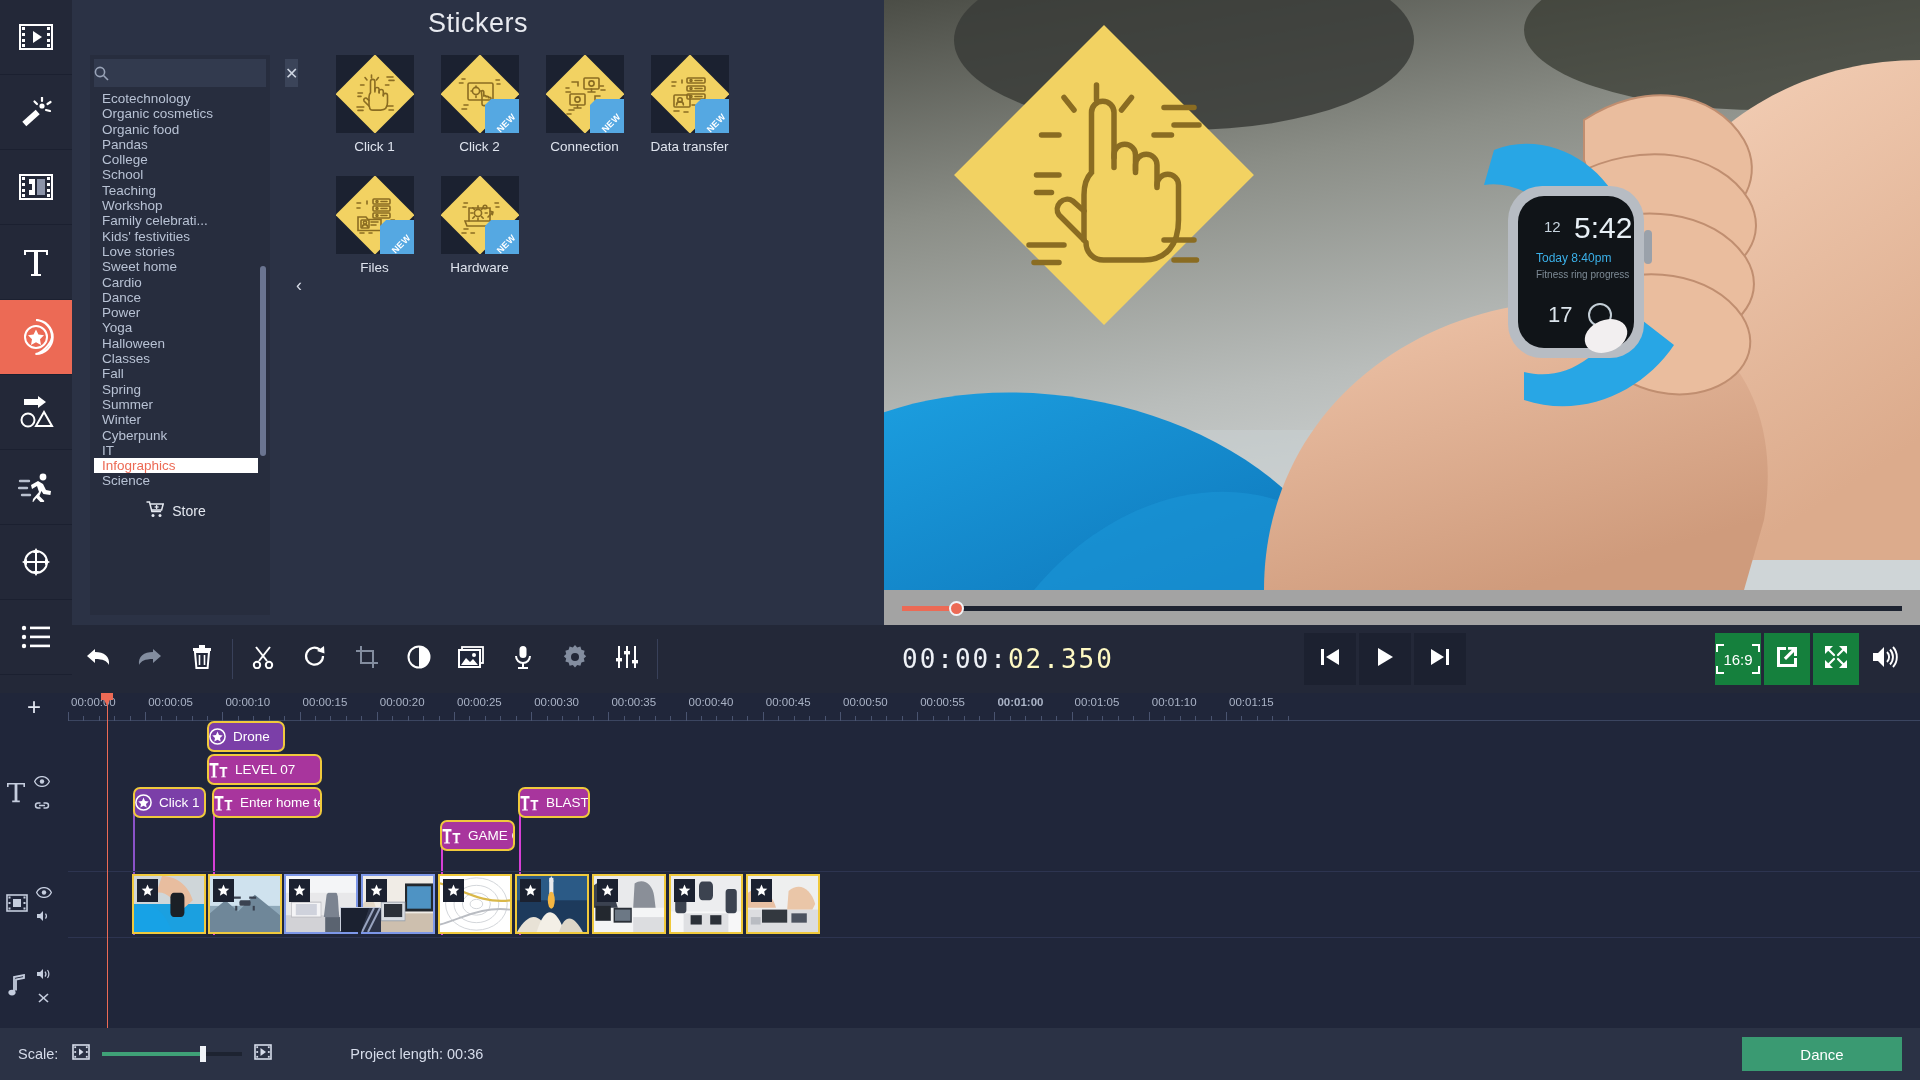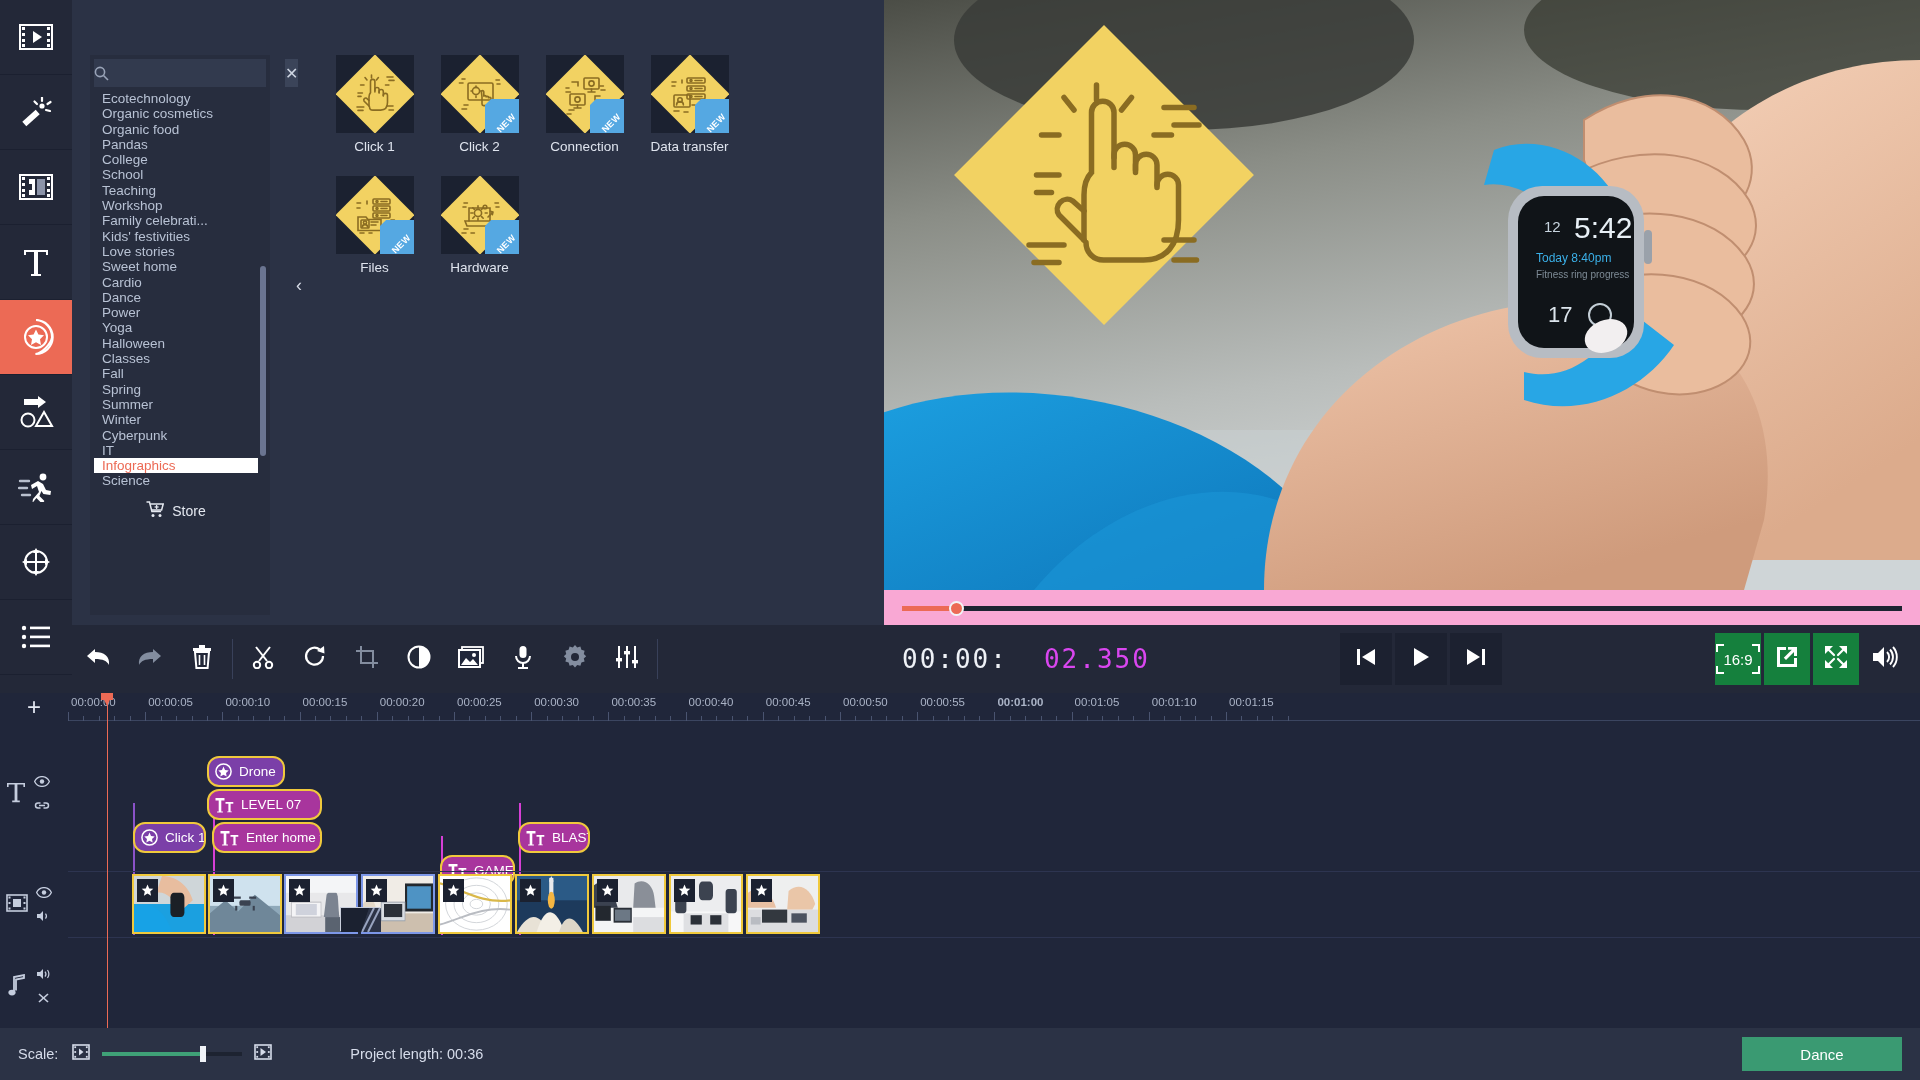--- a/index.html
+++ b/index.html
@@ -113,21 +113,21 @@
     font-size: 9px; color: #ffffff; font-weight: bold;
     transform: rotate(-45deg); letter-spacing: .5px;
   }
   .tile-label {
     margin-top: 7px; color: #dfe4ee; font-size: 13.5px; line-height: 14px;
   }
 
   
   #preview-wrap {
     position: absolute; left: 884px; top: 0; width: 1036px; height: 625px;
-    background: #f9a8d4;
+    background: #a3a3a3;
   }
   #preview {
     position: absolute; left: 0; top: 0; width: 1036px; height: 590px;
     overflow: hidden; background: #0b0d12;
   }
   #preview-photo { position:absolute; left:0; top:0; width:1036px; height:590px; }
   #preview-sticker {
     position: absolute; left: 70px; top: 25px; width: 300px; height: 300px;
   }
   #preview-sticker .pdiamond {
@@ -156,21 +156,21 @@
     width: 52px; height: 68px; display: flex; align-items: center;
     justify-content: center; color: #ffffff;
   }
   .tb-btn.dim { color: #838d9f; }
   .tb-sep { width: 1px; height: 40px; background: #39415a; margin: 0 4px; }
   #timecode {
     margin-left: 240px; font-family: "DejaVu Sans Mono", monospace;
     font-size: 26px; letter-spacing: 2px;
   }
   #timecode .tc-a { color: #eef1f6; }
-  #timecode .tc-b { color: #d946ef; margin-left: 36px; }
+  #timecode .tc-b { color: #fef9c3; }
   #play-group { display: flex; margin-left: 190px; }
   .pb-btn {
     width: 52px; height: 52px; background: #1c2130; margin-right: 3px;
     display: flex; align-items: center; justify-content: center; color: #fff;
   }
   #right-group { position: absolute; right: 12px; display: flex; align-items: center; }
   .rg-btn {
     width: 46px; height: 52px; display: flex; align-items: center;
     justify-content: center; color: #ffffff; background: #15803d; margin-left: 3px;
   }
@@ -206,24 +206,23 @@
   #ruler-base { position:absolute; left:0; bottom:0; width:1852px; height:1px; background:#3b4560; }
 
   #track-heads { position: absolute; left: 0; top: 28px; width: 68px; height: 307px; }
   .th-block { position: absolute; left: 0; width: 68px; display:flex; align-items:center; }
   .th-icon { color: #c5cdde; }
 
   #tracks { position: absolute; left: 68px; top: 28px; width: 1852px; height: 307px; }
 
   .clip {
     position: absolute; height: 31px; border: 2px solid #f0c93c;
-    display: flex; align-items: center; padding-left: 6px; gap: 7px;
+    display: flex; align-items: center; gap: 7px;
     color: #ffffff; font-size: 13.5px; overflow: hidden; white-space: nowrap;
-    border-radius: 12px;
-    margin-top: 35px;
+    border-radius: 7px;
   }
   .clip.sticker { background: #7b3fa8; }
   .clip.title { background: #a8359d; }
   .clip .cicon { flex: 0 0 auto; display: flex; align-items: center; }
 
   .droppipe { position: absolute; width: 2px; background: #d63fd6; }
   .droppipe.purple { background: #8a52c8; }
 
   .vclip {
     position: absolute; top: 0; height: 60px; border: 2px solid #f0c93c;
@@ -392,20 +391,21 @@
               <rect x="9" y="1.6" width="20" height="2.6"></rect>
               <rect x="9" y="10.6" width="20" height="2.6"></rect>
               <rect x="9" y="19.6" width="20" height="2.6"></rect>
             </g>
           </svg>
       </span>
     </div>
   </div>
 
   <div id="stickers-panel">
+    <div id="panel-title">Stickers</div>
 
     <div id="cat-column">
       <div id="search-row">
         <span id="search-icon">
           <svg width="15" height="15" viewBox="0 0 15 15">
               <circle cx="6" cy="6" r="4.6" fill="none" stroke="#98a2b6" stroke-width="1.6"></circle>
               <line x1="9.5" y1="9.5" x2="14" y2="14" stroke="#98a2b6" stroke-width="1.6"></line>
             </svg>
         </span>
         <input id="search-input" type="text" value="" placeholder="" style="">

